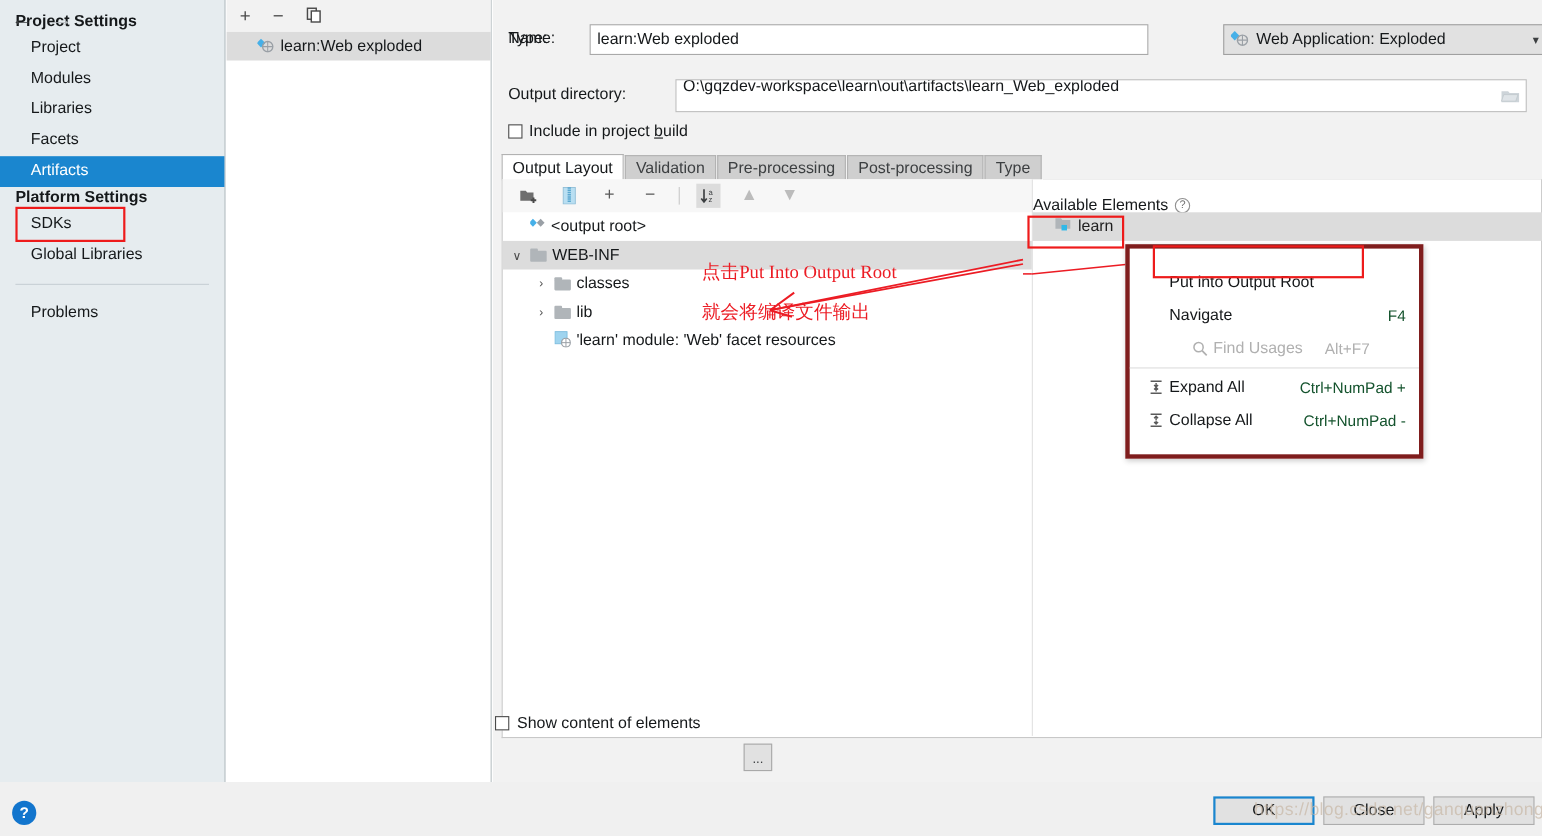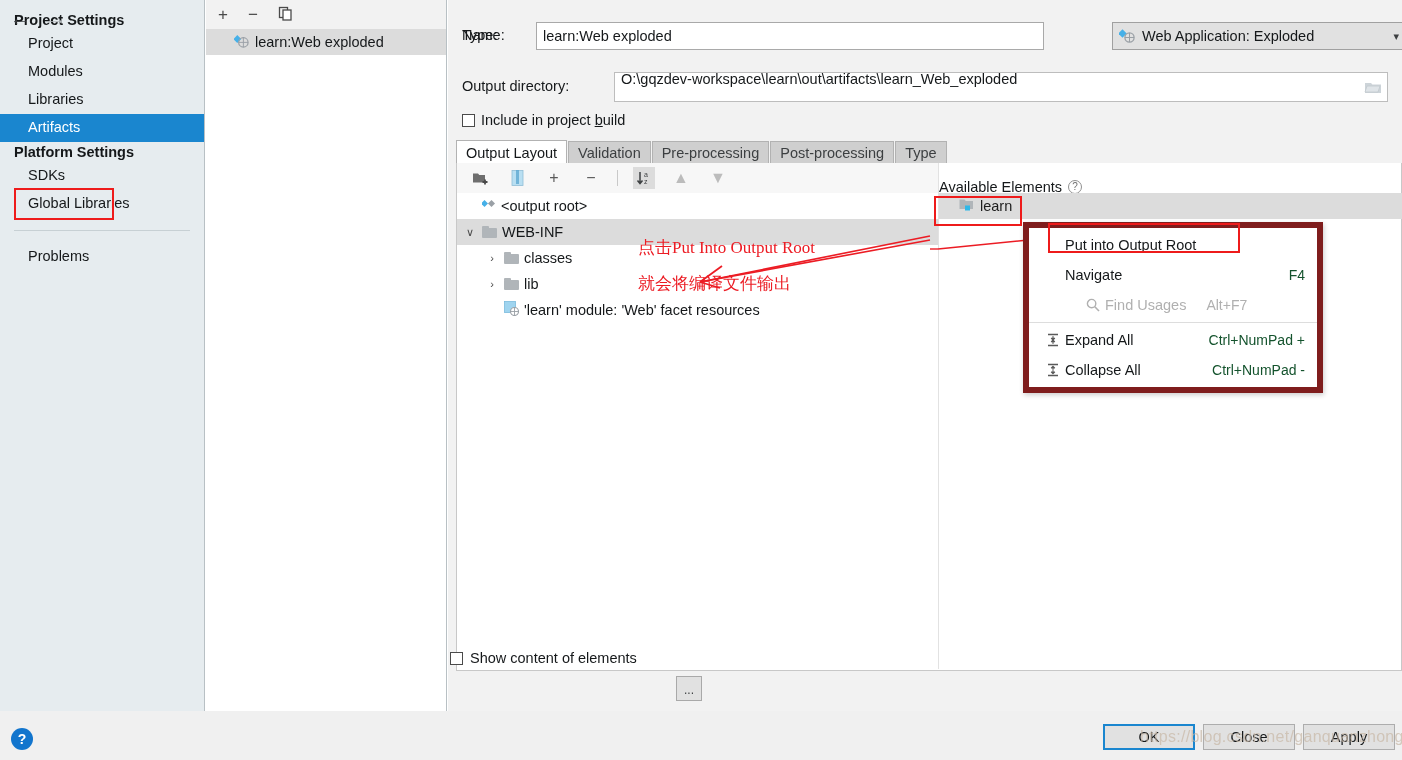--- a/index.html
+++ b/index.html
@@ -122,22 +122,22 @@
   .divider-v { position:absolute; left:481px; top:0; width:1px; height:506px; background:#e2e2e2; }
 
   .avail-head { position:absolute; left:482px; top:16px; display:flex; align-items:center; gap:6px;
                 font-size:14.5px; color:#15181a; }
   .qmark { width:14px; height:14px; border:1px solid #909090; border-radius:50%; font-size:10px;
            color:#707070; display:flex; align-items:center; justify-content:center; line-height:1; }
   .avail-row { position:absolute; left:482px; top:30px; width:464px; height:26px; background:#dcdcdc;
                display:flex; align-items:center; padding-left:20px; gap:5px; font-size:14.5px; }
 
   
-  .ctxmenu { position:absolute; left:1023px; top:222px; width:300px; background:#ffffff;
-             border:6px solid #7f1d1d; box-shadow:1px 2px 5px rgba(0,0,0,.20); padding:2px 0; z-index:30; }
+  .ctxmenu { position:absolute; left:1023px; top:222px; width:271px; background:#ffffff;
+             border:4px solid #7f1d1d; box-shadow:1px 2px 5px rgba(0,0,0,.20); padding:16px 0; z-index:30; }
   .mi { height:30px; display:flex; align-items:center; padding:0 12px 0 14px; font-size:14.5px; color:#15181a; }
   .mi .mico { width:20px; display:flex; align-items:center; justify-content:center; font-size:13px; color:#5a5a5a; }
   .mi .mtext { margin-left:2px; }
   .mi .mkey { margin-left:auto; color:#14532d; font-size:14px; }
   .mi.dis, .mi.dis .mico, .mi.dis .mkey { color:#b0b0b0;margin-left:20px; }
   .msep { height:1px; background:#dddddd; margin:2px 0; }
 
   .bottom-cb { position:absolute; left:450px; top:679px; font-size:14.5px; color:#15181a; }
   .bottom-cb .cb { margin-right:7px; }
   .dots-btn { position:absolute; left:676px; top:676px; width:26px; height:25px; background:#e1e1e1;
@@ -173,20 +173,21 @@
   <div class="sidebar">
     <div class="nav-arrows">
       <div class="nav-arrow back">←</div>
       <div class="nav-arrow fwd">→</div>
     </div>
 
     <div class="sb-group first">Project Settings</div>
     <div class="sb-item">Project</div>
     <div class="sb-item">Modules</div>
     <div class="sb-item">Libraries</div>
+    <div class="sb-item">Facets</div>
     <div class="sb-item selected">Artifacts</div>
 
     <div class="sb-group">Platform Settings</div>
     <div class="sb-item">SDKs</div>
     <div class="sb-item">Global Libraries</div>
 
     <div class="sb-sep"></div>
     <div class="sb-item" style="margin-top:12px;">Problems</div>
 
     <div class="redbox" style="left:14px; top:188px; width:100px; height:32px;"></div>

